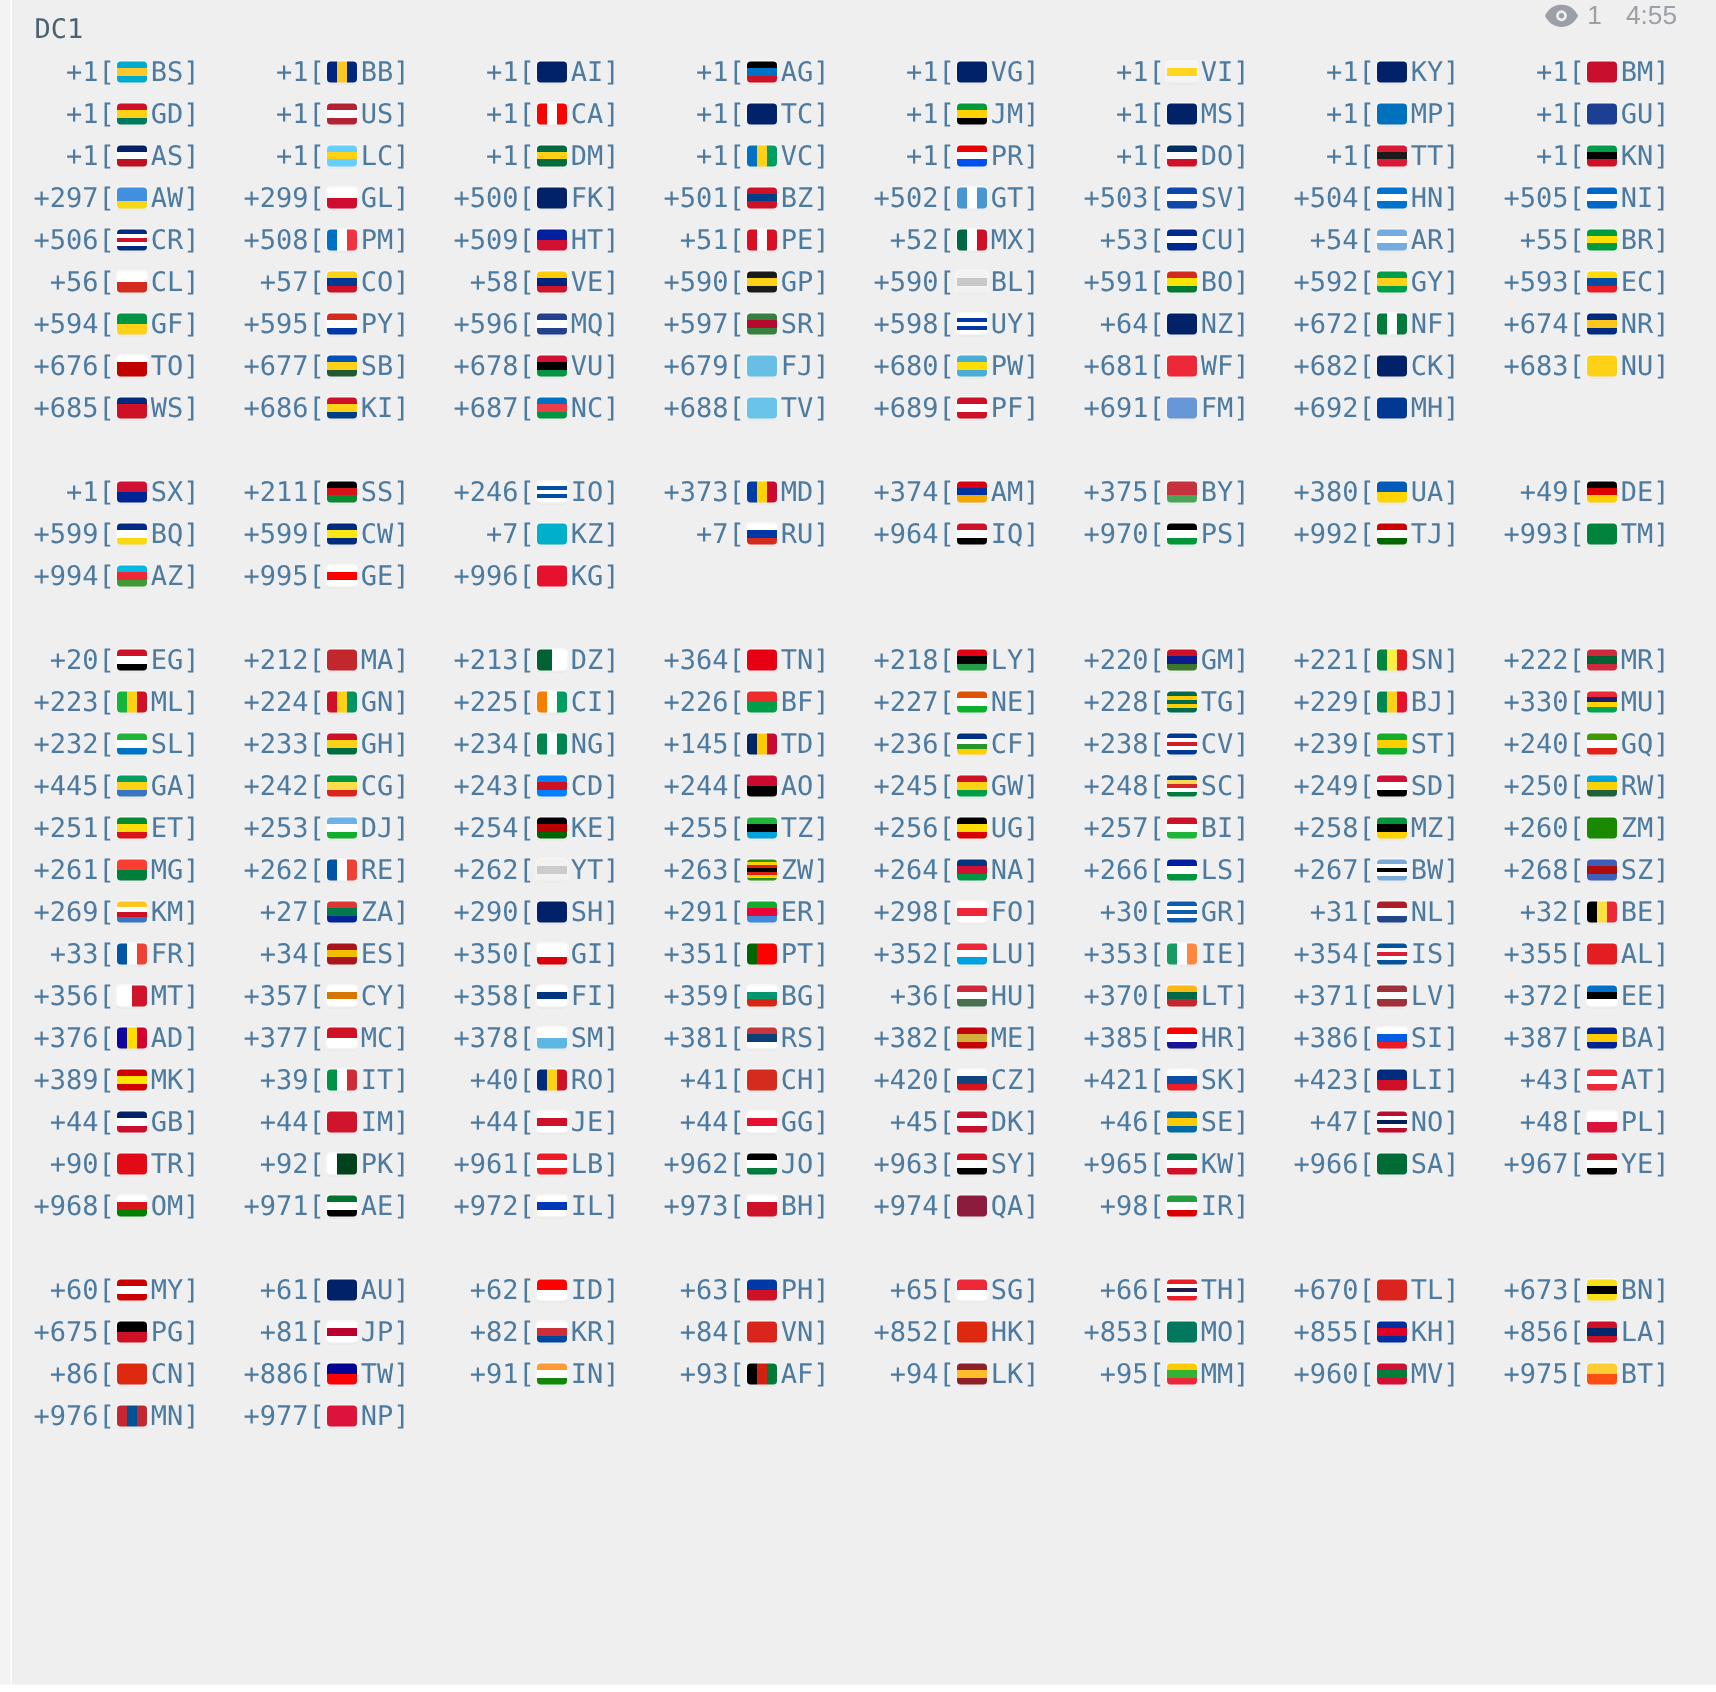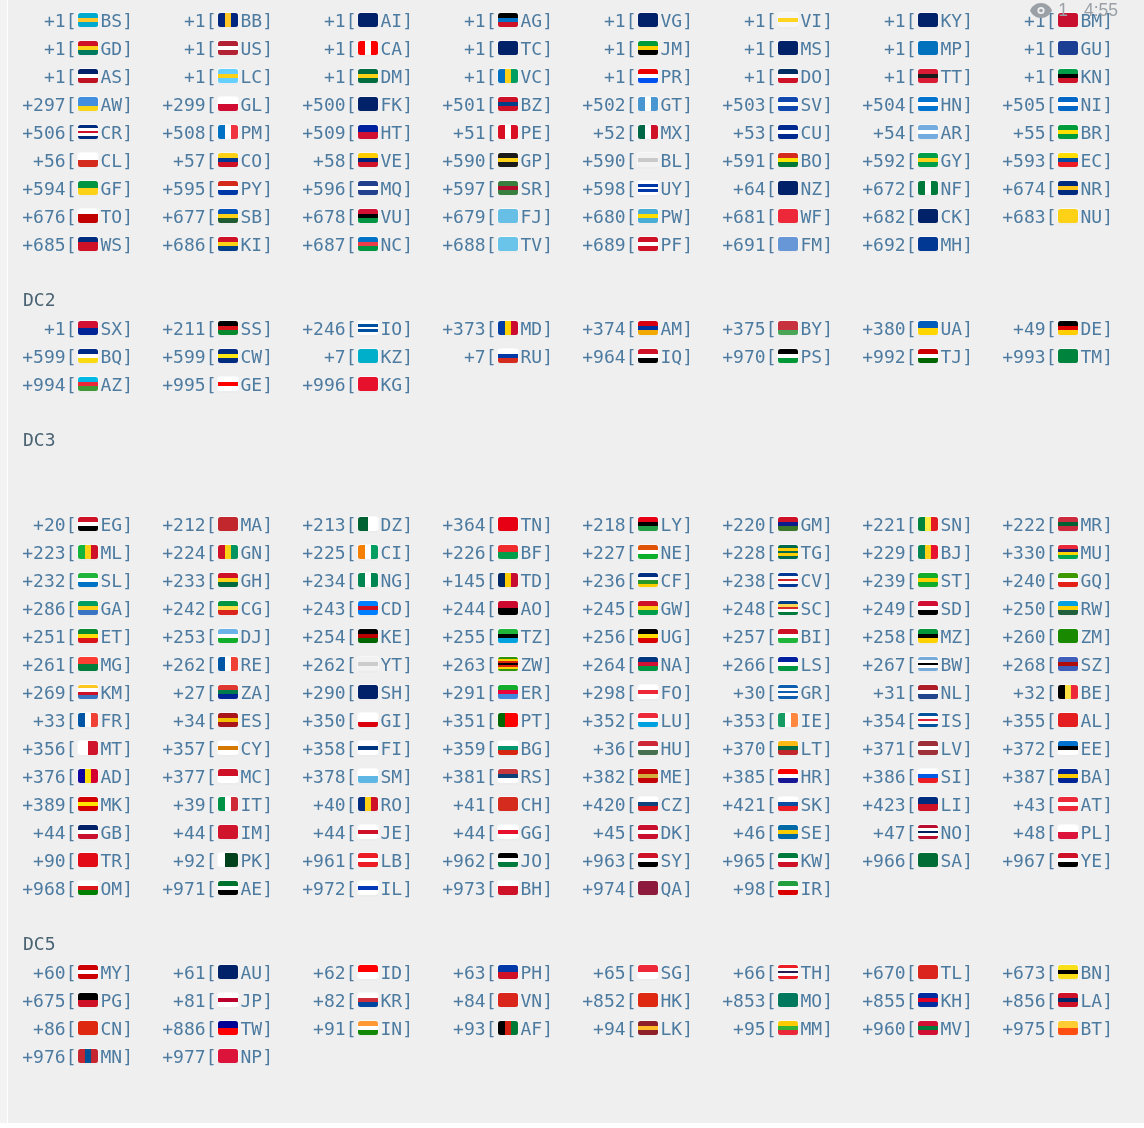--- a/index.html
+++ b/index.html
@@ -32,20 +32,21 @@
   .meta .views{margin-right:16px;}
 </style>
 </head>
 <body>
 
 <div class="left-edge"></div>
 
 <div class="page">
   <div id="sections">
       <div class="section">
+        <div class="sec-header">DC1</div>
         <div class="grid">
           <div class="cell"><span class="code">+1</span><span class="bracket">[</span><span class="flag" style="background: linear-gradient(rgb(0, 169, 206) 0%, rgb(0, 169, 206) 33.3333%, rgb(255, 199, 44) 33.3333%, rgb(255, 199, 44) 66.6667%, rgb(0, 169, 206) 66.6667%, rgb(0, 169, 206) 100%);"></span><span class="cc">BS</span><span class="bracket">]</span></div>
           <div class="cell"><span class="code">+1</span><span class="bracket">[</span><span class="flag" style="background: linear-gradient(to right, rgb(0, 38, 127) 0%, rgb(0, 38, 127) 33.3333%, rgb(255, 199, 38) 33.3333%, rgb(255, 199, 38) 66.6667%, rgb(0, 38, 127) 66.6667%, rgb(0, 38, 127) 100%);"></span><span class="cc">BB</span><span class="bracket">]</span></div>
           <div class="cell"><span class="code">+1</span><span class="bracket">[</span><span class="flag" style="background: rgb(1, 33, 105);"></span><span class="cc">AI</span><span class="bracket">]</span></div>
           <div class="cell"><span class="code">+1</span><span class="bracket">[</span><span class="flag" style="background: linear-gradient(rgb(0, 0, 0) 0%, rgb(0, 0, 0) 33.3333%, rgb(0, 114, 198) 33.3333%, rgb(0, 114, 198) 66.6667%, rgb(206, 17, 38) 66.6667%, rgb(206, 17, 38) 100%);"></span><span class="cc">AG</span><span class="bracket">]</span></div>
           <div class="cell"><span class="code">+1</span><span class="bracket">[</span><span class="flag" style="background: rgb(1, 33, 105);"></span><span class="cc">VG</span><span class="bracket">]</span></div>
           <div class="cell"><span class="code">+1</span><span class="bracket">[</span><span class="flag" style="background: linear-gradient(rgb(245, 245, 245) 0%, rgb(245, 245, 245) 33.3333%, rgb(255, 213, 32) 33.3333%, rgb(255, 213, 32) 66.6667%, rgb(245, 245, 245) 66.6667%, rgb(245, 245, 245) 100%);"></span><span class="cc">VI</span><span class="bracket">]</span></div>
           <div class="cell"><span class="code">+1</span><span class="bracket">[</span><span class="flag" style="background: rgb(1, 33, 105);"></span><span class="cc">KY</span><span class="bracket">]</span></div>
           <div class="cell"><span class="code">+1</span><span class="bracket">[</span><span class="flag" style="background: rgb(200, 16, 46);"></span><span class="cc">BM</span><span class="bracket">]</span></div>
           <div class="cell"><span class="code">+1</span><span class="bracket">[</span><span class="flag" style="background: linear-gradient(rgb(206, 17, 38) 0%, rgb(206, 17, 38) 33.3333%, rgb(252, 209, 22) 33.3333%, rgb(252, 209, 22) 66.6667%, rgb(0, 122, 94) 66.6667%, rgb(0, 122, 94) 100%);"></span><span class="cc">GD</span><span class="bracket">]</span></div>
@@ -107,21 +108,20 @@
           <div class="cell"><span class="code">+685</span><span class="bracket">[</span><span class="flag" style="background: linear-gradient(rgb(0, 43, 127) 0%, rgb(0, 43, 127) 33.3333%, rgb(206, 17, 38) 33.3333%, rgb(206, 17, 38) 66.6667%, rgb(206, 17, 38) 66.6667%, rgb(206, 17, 38) 100%);"></span><span class="cc">WS</span><span class="bracket">]</span></div>
           <div class="cell"><span class="code">+686</span><span class="bracket">[</span><span class="flag" style="background: linear-gradient(rgb(206, 17, 38) 0%, rgb(206, 17, 38) 33.3333%, rgb(252, 209, 22) 33.3333%, rgb(252, 209, 22) 66.6667%, rgb(0, 63, 135) 66.6667%, rgb(0, 63, 135) 100%);"></span><span class="cc">KI</span><span class="bracket">]</span></div>
           <div class="cell"><span class="code">+687</span><span class="bracket">[</span><span class="flag" style="background: linear-gradient(rgb(0, 114, 198) 0%, rgb(0, 114, 198) 33.3333%, rgb(237, 61, 72) 33.3333%, rgb(237, 61, 72) 66.6667%, rgb(0, 149, 67) 66.6667%, rgb(0, 149, 67) 100%);"></span><span class="cc">NC</span><span class="bracket">]</span></div>
           <div class="cell"><span class="code">+688</span><span class="bracket">[</span><span class="flag" style="background: rgb(106, 195, 232);"></span><span class="cc">TV</span><span class="bracket">]</span></div>
           <div class="cell"><span class="code">+689</span><span class="bracket">[</span><span class="flag" style="background: linear-gradient(rgb(206, 17, 38) 0%, rgb(206, 17, 38) 33.3333%, rgb(255, 255, 255) 33.3333%, rgb(255, 255, 255) 66.6667%, rgb(206, 17, 38) 66.6667%, rgb(206, 17, 38) 100%);"></span><span class="cc">PF</span><span class="bracket">]</span></div>
           <div class="cell"><span class="code">+691</span><span class="bracket">[</span><span class="flag" style="background: rgb(103, 151, 214);"></span><span class="cc">FM</span><span class="bracket">]</span></div>
           <div class="cell"><span class="code">+692</span><span class="bracket">[</span><span class="flag" style="background: rgb(0, 56, 147);"></span><span class="cc">MH</span><span class="bracket">]</span></div>
         </div>
       </div>
       <div class="section">
-        <div class="sec-header">DC2</div>
         <div class="grid">
           <div class="cell"><span class="code">+1</span><span class="bracket">[</span><span class="flag" style="background: linear-gradient(rgb(210, 16, 52) 0%, rgb(210, 16, 52) 50%, rgb(0, 35, 149) 50%, rgb(0, 35, 149) 100%);"></span><span class="cc">SX</span><span class="bracket">]</span></div>
           <div class="cell"><span class="code">+211</span><span class="bracket">[</span><span class="flag" style="background: linear-gradient(rgb(0, 0, 0) 0%, rgb(0, 0, 0) 33.3333%, rgb(218, 18, 26) 33.3333%, rgb(218, 18, 26) 66.6667%, rgb(7, 137, 48) 66.6667%, rgb(7, 137, 48) 100%);"></span><span class="cc">SS</span><span class="bracket">]</span></div>
           <div class="cell"><span class="code">+246</span><span class="bracket">[</span><span class="flag" style="background: linear-gradient(rgb(255, 255, 255) 0%, rgb(255, 255, 255) 20%, rgb(0, 80, 160) 20%, rgb(0, 80, 160) 40%, rgb(255, 255, 255) 40%, rgb(255, 255, 255) 60%, rgb(0, 80, 160) 60%, rgb(0, 80, 160) 80%, rgb(255, 255, 255) 80%, rgb(255, 255, 255) 100%);"></span><span class="cc">IO</span><span class="bracket">]</span></div>
           <div class="cell"><span class="code">+373</span><span class="bracket">[</span><span class="flag" style="background: linear-gradient(to right, rgb(0, 61, 165) 0%, rgb(0, 61, 165) 33.3333%, rgb(255, 210, 0) 33.3333%, rgb(255, 210, 0) 66.6667%, rgb(204, 9, 47) 66.6667%, rgb(204, 9, 47) 100%);"></span><span class="cc">MD</span><span class="bracket">]</span></div>
           <div class="cell"><span class="code">+374</span><span class="bracket">[</span><span class="flag" style="background: linear-gradient(rgb(217, 0, 18) 0%, rgb(217, 0, 18) 33.3333%, rgb(0, 51, 160) 33.3333%, rgb(0, 51, 160) 66.6667%, rgb(242, 168, 0) 66.6667%, rgb(242, 168, 0) 100%);"></span><span class="cc">AM</span><span class="bracket">]</span></div>
           <div class="cell"><span class="code">+375</span><span class="bracket">[</span><span class="flag" style="background: linear-gradient(rgb(200, 49, 62) 0%, rgb(200, 49, 62) 33.3333%, rgb(200, 49, 62) 33.3333%, rgb(200, 49, 62) 66.6667%, rgb(74, 166, 87) 66.6667%, rgb(74, 166, 87) 100%);"></span><span class="cc">BY</span><span class="bracket">]</span></div>
           <div class="cell"><span class="code">+380</span><span class="bracket">[</span><span class="flag" style="background: linear-gradient(rgb(0, 91, 187) 0%, rgb(0, 91, 187) 50%, rgb(255, 213, 0) 50%, rgb(255, 213, 0) 100%);"></span><span class="cc">UA</span><span class="bracket">]</span></div>
           <div class="cell"><span class="code">+49</span><span class="bracket">[</span><span class="flag" style="background: linear-gradient(rgb(0, 0, 0) 0%, rgb(0, 0, 0) 33.3333%, rgb(221, 0, 0) 33.3333%, rgb(221, 0, 0) 66.6667%, rgb(255, 206, 0) 66.6667%, rgb(255, 206, 0) 100%);"></span><span class="cc">DE</span><span class="bracket">]</span></div>
           <div class="cell"><span class="code">+599</span><span class="bracket">[</span><span class="flag" style="background: linear-gradient(rgb(1, 42, 135) 0%, rgb(1, 42, 135) 33.3333%, rgb(255, 255, 255) 33.3333%, rgb(255, 255, 255) 66.6667%, rgb(249, 217, 15) 66.6667%, rgb(249, 217, 15) 100%);"></span><span class="cc">BQ</span><span class="bracket">]</span></div>
@@ -129,24 +129,20 @@
           <div class="cell"><span class="code">+7</span><span class="bracket">[</span><span class="flag" style="background: rgb(0, 175, 202);"></span><span class="cc">KZ</span><span class="bracket">]</span></div>
           <div class="cell"><span class="code">+7</span><span class="bracket">[</span><span class="flag" style="background: linear-gradient(rgb(255, 255, 255) 0%, rgb(255, 255, 255) 33.3333%, rgb(0, 57, 166) 33.3333%, rgb(0, 57, 166) 66.6667%, rgb(213, 43, 30) 66.6667%, rgb(213, 43, 30) 100%);"></span><span class="cc">RU</span><span class="bracket">]</span></div>
           <div class="cell"><span class="code">+964</span><span class="bracket">[</span><span class="flag" style="background: linear-gradient(rgb(206, 17, 38) 0%, rgb(206, 17, 38) 33.3333%, rgb(255, 255, 255) 33.3333%, rgb(255, 255, 255) 66.6667%, rgb(0, 0, 0) 66.6667%, rgb(0, 0, 0) 100%);"></span><span class="cc">IQ</span><span class="bracket">]</span></div>
           <div class="cell"><span class="code">+970</span><span class="bracket">[</span><span class="flag" style="background: linear-gradient(rgb(0, 0, 0) 0%, rgb(0, 0, 0) 33.3333%, rgb(255, 255, 255) 33.3333%, rgb(255, 255, 255) 66.6667%, rgb(0, 151, 54) 66.6667%, rgb(0, 151, 54) 100%);"></span><span class="cc">PS</span><span class="bracket">]</span></div>
           <div class="cell"><span class="code">+992</span><span class="bracket">[</span><span class="flag" style="background: linear-gradient(rgb(204, 0, 0) 0%, rgb(204, 0, 0) 33.3333%, rgb(255, 255, 255) 33.3333%, rgb(255, 255, 255) 66.6667%, rgb(0, 102, 0) 66.6667%, rgb(0, 102, 0) 100%);"></span><span class="cc">TJ</span><span class="bracket">]</span></div>
           <div class="cell"><span class="code">+993</span><span class="bracket">[</span><span class="flag" style="background: rgb(0, 132, 61);"></span><span class="cc">TM</span><span class="bracket">]</span></div>
           <div class="cell"><span class="code">+994</span><span class="bracket">[</span><span class="flag" style="background: linear-gradient(rgb(0, 185, 228) 0%, rgb(0, 185, 228) 33.3333%, rgb(237, 41, 57) 33.3333%, rgb(237, 41, 57) 66.6667%, rgb(63, 156, 53) 66.6667%, rgb(63, 156, 53) 100%);"></span><span class="cc">AZ</span><span class="bracket">]</span></div>
           <div class="cell"><span class="code">+995</span><span class="bracket">[</span><span class="flag" style="background: linear-gradient(rgb(255, 255, 255) 0%, rgb(255, 255, 255) 33.3333%, rgb(255, 0, 0) 33.3333%, rgb(255, 0, 0) 66.6667%, rgb(255, 255, 255) 66.6667%, rgb(255, 255, 255) 100%);"></span><span class="cc">GE</span><span class="bracket">]</span></div>
           <div class="cell"><span class="code">+996</span><span class="bracket">[</span><span class="flag" style="background: rgb(232, 17, 45);"></span><span class="cc">KG</span><span class="bracket">]</span></div>
         </div>
-      </div>
-      <div class="section extra-gap">
-        <div class="sec-header">DC3</div>
-        <div class="grid"></div>
       </div>
       <div class="section">
         <div class="grid">
           <div class="cell"><span class="code">+20</span><span class="bracket">[</span><span class="flag" style="background: linear-gradient(rgb(206, 17, 38) 0%, rgb(206, 17, 38) 33.3333%, rgb(255, 255, 255) 33.3333%, rgb(255, 255, 255) 66.6667%, rgb(0, 0, 0) 66.6667%, rgb(0, 0, 0) 100%);"></span><span class="cc">EG</span><span class="bracket">]</span></div>
           <div class="cell"><span class="code">+212</span><span class="bracket">[</span><span class="flag" style="background: rgb(193, 39, 45);"></span><span class="cc">MA</span><span class="bracket">]</span></div>
           <div class="cell"><span class="code">+213</span><span class="bracket">[</span><span class="flag" style="background: linear-gradient(to right, rgb(0, 98, 51) 0%, rgb(0, 98, 51) 50%, rgb(255, 255, 255) 50%, rgb(255, 255, 255) 100%);"></span><span class="cc">DZ</span><span class="bracket">]</span></div>
           <div class="cell"><span class="code">+364</span><span class="bracket">[</span><span class="flag" style="background: rgb(231, 0, 19);"></span><span class="cc">TN</span><span class="bracket">]</span></div>
           <div class="cell"><span class="code">+218</span><span class="bracket">[</span><span class="flag" style="background: linear-gradient(rgb(231, 0, 19) 0%, rgb(231, 0, 19) 33.3333%, rgb(0, 0, 0) 33.3333%, rgb(0, 0, 0) 66.6667%, rgb(35, 158, 70) 66.6667%, rgb(35, 158, 70) 100%);"></span><span class="cc">LY</span><span class="bracket">]</span></div>
           <div class="cell"><span class="code">+220</span><span class="bracket">[</span><span class="flag" style="background: linear-gradient(rgb(206, 17, 38) 0%, rgb(206, 17, 38) 33.3333%, rgb(12, 28, 140) 33.3333%, rgb(12, 28, 140) 66.6667%, rgb(58, 119, 40) 66.6667%, rgb(58, 119, 40) 100%);"></span><span class="cc">GM</span><span class="bracket">]</span></div>
           <div class="cell"><span class="code">+221</span><span class="bracket">[</span><span class="flag" style="background: linear-gradient(to right, rgb(0, 133, 63) 0%, rgb(0, 133, 63) 33.3333%, rgb(253, 239, 66) 33.3333%, rgb(253, 239, 66) 66.6667%, rgb(227, 27, 35) 66.6667%, rgb(227, 27, 35) 100%);"></span><span class="cc">SN</span><span class="bracket">]</span></div>
@@ -160,21 +156,21 @@
           <div class="cell"><span class="code">+229</span><span class="bracket">[</span><span class="flag" style="background: linear-gradient(to right, rgb(0, 135, 81) 0%, rgb(0, 135, 81) 33.3333%, rgb(252, 209, 22) 33.3333%, rgb(252, 209, 22) 66.6667%, rgb(232, 17, 45) 66.6667%, rgb(232, 17, 45) 100%);"></span><span class="cc">BJ</span><span class="bracket">]</span></div>
           <div class="cell"><span class="code">+330</span><span class="bracket">[</span><span class="flag" style="background: linear-gradient(rgb(234, 40, 57) 0%, rgb(234, 40, 57) 25%, rgb(26, 32, 109) 25%, rgb(26, 32, 109) 50%, rgb(255, 213, 0) 50%, rgb(255, 213, 0) 75%, rgb(0, 165, 81) 75%, rgb(0, 165, 81) 100%);"></span><span class="cc">MU</span><span class="bracket">]</span></div>
           <div class="cell"><span class="code">+232</span><span class="bracket">[</span><span class="flag" style="background: linear-gradient(rgb(30, 181, 58) 0%, rgb(30, 181, 58) 33.3333%, rgb(255, 255, 255) 33.3333%, rgb(255, 255, 255) 66.6667%, rgb(0, 114, 198) 66.6667%, rgb(0, 114, 198) 100%);"></span><span class="cc">SL</span><span class="bracket">]</span></div>
           <div class="cell"><span class="code">+233</span><span class="bracket">[</span><span class="flag" style="background: linear-gradient(rgb(206, 17, 38) 0%, rgb(206, 17, 38) 33.3333%, rgb(252, 209, 22) 33.3333%, rgb(252, 209, 22) 66.6667%, rgb(0, 107, 63) 66.6667%, rgb(0, 107, 63) 100%);"></span><span class="cc">GH</span><span class="bracket">]</span></div>
           <div class="cell"><span class="code">+234</span><span class="bracket">[</span><span class="flag" style="background: linear-gradient(to right, rgb(0, 135, 81) 0%, rgb(0, 135, 81) 33.3333%, rgb(255, 255, 255) 33.3333%, rgb(255, 255, 255) 66.6667%, rgb(0, 135, 81) 66.6667%, rgb(0, 135, 81) 100%);"></span><span class="cc">NG</span><span class="bracket">]</span></div>
           <div class="cell"><span class="code">+145</span><span class="bracket">[</span><span class="flag" style="background: linear-gradient(to right, rgb(0, 38, 100) 0%, rgb(0, 38, 100) 33.3333%, rgb(254, 203, 0) 33.3333%, rgb(254, 203, 0) 66.6667%, rgb(198, 12, 48) 66.6667%, rgb(198, 12, 48) 100%);"></span><span class="cc">TD</span><span class="bracket">]</span></div>
           <div class="cell"><span class="code">+236</span><span class="bracket">[</span><span class="flag" style="background: linear-gradient(rgb(0, 48, 130) 0%, rgb(0, 48, 130) 25%, rgb(255, 255, 255) 25%, rgb(255, 255, 255) 50%, rgb(40, 151, 40) 50%, rgb(40, 151, 40) 75%, rgb(255, 206, 0) 75%, rgb(255, 206, 0) 100%);"></span><span class="cc">CF</span><span class="bracket">]</span></div>
           <div class="cell"><span class="code">+238</span><span class="bracket">[</span><span class="flag" style="background: linear-gradient(rgb(0, 56, 147) 0%, rgb(0, 56, 147) 20%, rgb(255, 255, 255) 20%, rgb(255, 255, 255) 40%, rgb(207, 32, 39) 40%, rgb(207, 32, 39) 60%, rgb(255, 255, 255) 60%, rgb(255, 255, 255) 80%, rgb(0, 56, 147) 80%, rgb(0, 56, 147) 100%);"></span><span class="cc">CV</span><span class="bracket">]</span></div>
           <div class="cell"><span class="code">+239</span><span class="bracket">[</span><span class="flag" style="background: linear-gradient(rgb(18, 173, 43) 0%, rgb(18, 173, 43) 33.3333%, rgb(255, 206, 0) 33.3333%, rgb(255, 206, 0) 66.6667%, rgb(18, 173, 43) 66.6667%, rgb(18, 173, 43) 100%);"></span><span class="cc">ST</span><span class="bracket">]</span></div>
           <div class="cell"><span class="code">+240</span><span class="bracket">[</span><span class="flag" style="background: linear-gradient(rgb(62, 154, 0) 0%, rgb(62, 154, 0) 33.3333%, rgb(255, 255, 255) 33.3333%, rgb(255, 255, 255) 66.6667%, rgb(227, 33, 24) 66.6667%, rgb(227, 33, 24) 100%);"></span><span class="cc">GQ</span><span class="bracket">]</span></div>
-          <div class="cell"><span class="code">+286</span><span class="bracket">[</span><span class="flag" style="background: linear-gradient(rgb(0, 158, 96) 0%, rgb(0, 158, 96) 33.3333%, rgb(252, 209, 22) 33.3333%, rgb(252, 209, 22) 66.6667%, rgb(58, 117, 196) 66.6667%, rgb(58, 117, 196) 100%);"></span><span class="cc">GA</span><span class="bracket">]</span></div>
+          <div class="cell"><span class="code">+445</span><span class="bracket">[</span><span class="flag" style="background: linear-gradient(rgb(0, 158, 96) 0%, rgb(0, 158, 96) 33.3333%, rgb(252, 209, 22) 33.3333%, rgb(252, 209, 22) 66.6667%, rgb(58, 117, 196) 66.6667%, rgb(58, 117, 196) 100%);"></span><span class="cc">GA</span><span class="bracket">]</span></div>
           <div class="cell"><span class="code">+242</span><span class="bracket">[</span><span class="flag" style="background: linear-gradient(rgb(0, 149, 67) 0%, rgb(0, 149, 67) 33.3333%, rgb(251, 222, 74) 33.3333%, rgb(251, 222, 74) 66.6667%, rgb(220, 36, 31) 66.6667%, rgb(220, 36, 31) 100%);"></span><span class="cc">CG</span><span class="bracket">]</span></div>
           <div class="cell"><span class="code">+243</span><span class="bracket">[</span><span class="flag" style="background: linear-gradient(rgb(0, 127, 255) 0%, rgb(0, 127, 255) 33.3333%, rgb(206, 16, 33) 33.3333%, rgb(206, 16, 33) 66.6667%, rgb(0, 127, 255) 66.6667%, rgb(0, 127, 255) 100%);"></span><span class="cc">CD</span><span class="bracket">]</span></div>
           <div class="cell"><span class="code">+244</span><span class="bracket">[</span><span class="flag" style="background: linear-gradient(rgb(204, 9, 47) 0%, rgb(204, 9, 47) 50%, rgb(0, 0, 0) 50%, rgb(0, 0, 0) 100%);"></span><span class="cc">AO</span><span class="bracket">]</span></div>
           <div class="cell"><span class="code">+245</span><span class="bracket">[</span><span class="flag" style="background: linear-gradient(rgb(206, 17, 38) 0%, rgb(206, 17, 38) 33.3333%, rgb(252, 209, 22) 33.3333%, rgb(252, 209, 22) 66.6667%, rgb(0, 158, 73) 66.6667%, rgb(0, 158, 73) 100%);"></span><span class="cc">GW</span><span class="bracket">]</span></div>
           <div class="cell"><span class="code">+248</span><span class="bracket">[</span><span class="flag" style="background: linear-gradient(rgb(0, 63, 135) 0%, rgb(0, 63, 135) 20%, rgb(252, 216, 86) 20%, rgb(252, 216, 86) 40%, rgb(214, 40, 40) 40%, rgb(214, 40, 40) 60%, rgb(255, 255, 255) 60%, rgb(255, 255, 255) 80%, rgb(0, 122, 61) 80%, rgb(0, 122, 61) 100%);"></span><span class="cc">SC</span><span class="bracket">]</span></div>
           <div class="cell"><span class="code">+249</span><span class="bracket">[</span><span class="flag" style="background: linear-gradient(rgb(210, 16, 52) 0%, rgb(210, 16, 52) 33.3333%, rgb(255, 255, 255) 33.3333%, rgb(255, 255, 255) 66.6667%, rgb(0, 0, 0) 66.6667%, rgb(0, 0, 0) 100%);"></span><span class="cc">SD</span><span class="bracket">]</span></div>
           <div class="cell"><span class="code">+250</span><span class="bracket">[</span><span class="flag" style="background: linear-gradient(rgb(0, 161, 222) 0%, rgb(0, 161, 222) 33.3333%, rgb(250, 210, 1) 33.3333%, rgb(250, 210, 1) 66.6667%, rgb(32, 96, 61) 66.6667%, rgb(32, 96, 61) 100%);"></span><span class="cc">RW</span><span class="bracket">]</span></div>
           <div class="cell"><span class="code">+251</span><span class="bracket">[</span><span class="flag" style="background: linear-gradient(rgb(7, 137, 48) 0%, rgb(7, 137, 48) 33.3333%, rgb(252, 221, 9) 33.3333%, rgb(252, 221, 9) 66.6667%, rgb(218, 18, 26) 66.6667%, rgb(218, 18, 26) 100%);"></span><span class="cc">ET</span><span class="bracket">]</span></div>
           <div class="cell"><span class="code">+253</span><span class="bracket">[</span><span class="flag" style="background: linear-gradient(rgb(106, 178, 231) 0%, rgb(106, 178, 231) 33.3333%, rgb(255, 255, 255) 33.3333%, rgb(255, 255, 255) 66.6667%, rgb(18, 173, 43) 66.6667%, rgb(18, 173, 43) 100%);"></span><span class="cc">DJ</span><span class="bracket">]</span></div>
           <div class="cell"><span class="code">+254</span><span class="bracket">[</span><span class="flag" style="background: linear-gradient(rgb(0, 0, 0) 0%, rgb(0, 0, 0) 33.3333%, rgb(187, 0, 0) 33.3333%, rgb(187, 0, 0) 66.6667%, rgb(0, 102, 0) 66.6667%, rgb(0, 102, 0) 100%);"></span><span class="cc">KE</span><span class="bracket">]</span></div>
@@ -249,21 +245,20 @@
           <div class="cell"><span class="code">+967</span><span class="bracket">[</span><span class="flag" style="background: linear-gradient(rgb(206, 17, 38) 0%, rgb(206, 17, 38) 33.3333%, rgb(255, 255, 255) 33.3333%, rgb(255, 255, 255) 66.6667%, rgb(0, 0, 0) 66.6667%, rgb(0, 0, 0) 100%);"></span><span class="cc">YE</span><span class="bracket">]</span></div>
           <div class="cell"><span class="code">+968</span><span class="bracket">[</span><span class="flag" style="background: linear-gradient(rgb(255, 255, 255) 0%, rgb(255, 255, 255) 33.3333%, rgb(219, 22, 27) 33.3333%, rgb(219, 22, 27) 66.6667%, rgb(0, 128, 0) 66.6667%, rgb(0, 128, 0) 100%);"></span><span class="cc">OM</span><span class="bracket">]</span></div>
           <div class="cell"><span class="code">+971</span><span class="bracket">[</span><span class="flag" style="background: linear-gradient(rgb(0, 115, 47) 0%, rgb(0, 115, 47) 33.3333%, rgb(255, 255, 255) 33.3333%, rgb(255, 255, 255) 66.6667%, rgb(0, 0, 0) 66.6667%, rgb(0, 0, 0) 100%);"></span><span class="cc">AE</span><span class="bracket">]</span></div>
           <div class="cell"><span class="code">+972</span><span class="bracket">[</span><span class="flag" style="background: linear-gradient(rgb(255, 255, 255) 0%, rgb(255, 255, 255) 33.3333%, rgb(0, 56, 184) 33.3333%, rgb(0, 56, 184) 66.6667%, rgb(255, 255, 255) 66.6667%, rgb(255, 255, 255) 100%);"></span><span class="cc">IL</span><span class="bracket">]</span></div>
           <div class="cell"><span class="code">+973</span><span class="bracket">[</span><span class="flag" style="background: linear-gradient(rgb(255, 255, 255) 0%, rgb(255, 255, 255) 33.3333%, rgb(206, 17, 38) 33.3333%, rgb(206, 17, 38) 66.6667%, rgb(206, 17, 38) 66.6667%, rgb(206, 17, 38) 100%);"></span><span class="cc">BH</span><span class="bracket">]</span></div>
           <div class="cell"><span class="code">+974</span><span class="bracket">[</span><span class="flag" style="background: rgb(141, 27, 61);"></span><span class="cc">QA</span><span class="bracket">]</span></div>
           <div class="cell"><span class="code">+98</span><span class="bracket">[</span><span class="flag" style="background: linear-gradient(rgb(35, 159, 64) 0%, rgb(35, 159, 64) 33.3333%, rgb(255, 255, 255) 33.3333%, rgb(255, 255, 255) 66.6667%, rgb(218, 0, 0) 66.6667%, rgb(218, 0, 0) 100%);"></span><span class="cc">IR</span><span class="bracket">]</span></div>
         </div>
       </div>
       <div class="section">
-        <div class="sec-header">DC5</div>
         <div class="grid">
           <div class="cell"><span class="code">+60</span><span class="bracket">[</span><span class="flag" style="background: linear-gradient(rgb(204, 0, 1) 0%, rgb(204, 0, 1) 33.3333%, rgb(255, 255, 255) 33.3333%, rgb(255, 255, 255) 66.6667%, rgb(204, 0, 1) 66.6667%, rgb(204, 0, 1) 100%);"></span><span class="cc">MY</span><span class="bracket">]</span></div>
           <div class="cell"><span class="code">+61</span><span class="bracket">[</span><span class="flag" style="background: rgb(1, 33, 105);"></span><span class="cc">AU</span><span class="bracket">]</span></div>
           <div class="cell"><span class="code">+62</span><span class="bracket">[</span><span class="flag" style="background: linear-gradient(rgb(255, 0, 0) 0%, rgb(255, 0, 0) 50%, rgb(255, 255, 255) 50%, rgb(255, 255, 255) 100%);"></span><span class="cc">ID</span><span class="bracket">]</span></div>
           <div class="cell"><span class="code">+63</span><span class="bracket">[</span><span class="flag" style="background: linear-gradient(rgb(0, 56, 168) 0%, rgb(0, 56, 168) 50%, rgb(206, 17, 38) 50%, rgb(206, 17, 38) 100%);"></span><span class="cc">PH</span><span class="bracket">]</span></div>
           <div class="cell"><span class="code">+65</span><span class="bracket">[</span><span class="flag" style="background: linear-gradient(rgb(237, 41, 57) 0%, rgb(237, 41, 57) 50%, rgb(255, 255, 255) 50%, rgb(255, 255, 255) 100%);"></span><span class="cc">SG</span><span class="bracket">]</span></div>
           <div class="cell"><span class="code">+66</span><span class="bracket">[</span><span class="flag" style="background: linear-gradient(rgb(237, 28, 36) 0%, rgb(237, 28, 36) 20%, rgb(255, 255, 255) 20%, rgb(255, 255, 255) 40%, rgb(36, 29, 79) 40%, rgb(36, 29, 79) 60%, rgb(255, 255, 255) 60%, rgb(255, 255, 255) 80%, rgb(237, 28, 36) 80%, rgb(237, 28, 36) 100%);"></span><span class="cc">TH</span><span class="bracket">]</span></div>
           <div class="cell"><span class="code">+670</span><span class="bracket">[</span><span class="flag" style="background: rgb(220, 36, 31);"></span><span class="cc">TL</span><span class="bracket">]</span></div>
           <div class="cell"><span class="code">+673</span><span class="bracket">[</span><span class="flag" style="background: linear-gradient(rgb(247, 224, 23) 0%, rgb(247, 224, 23) 33.3333%, rgb(0, 0, 0) 33.3333%, rgb(0, 0, 0) 66.6667%, rgb(247, 224, 23) 66.6667%, rgb(247, 224, 23) 100%);"></span><span class="cc">BN</span><span class="bracket">]</span></div>
           <div class="cell"><span class="code">+675</span><span class="bracket">[</span><span class="flag" style="background: linear-gradient(rgb(0, 0, 0) 0%, rgb(0, 0, 0) 50%, rgb(206, 17, 38) 50%, rgb(206, 17, 38) 100%);"></span><span class="cc">PG</span><span class="bracket">]</span></div>

